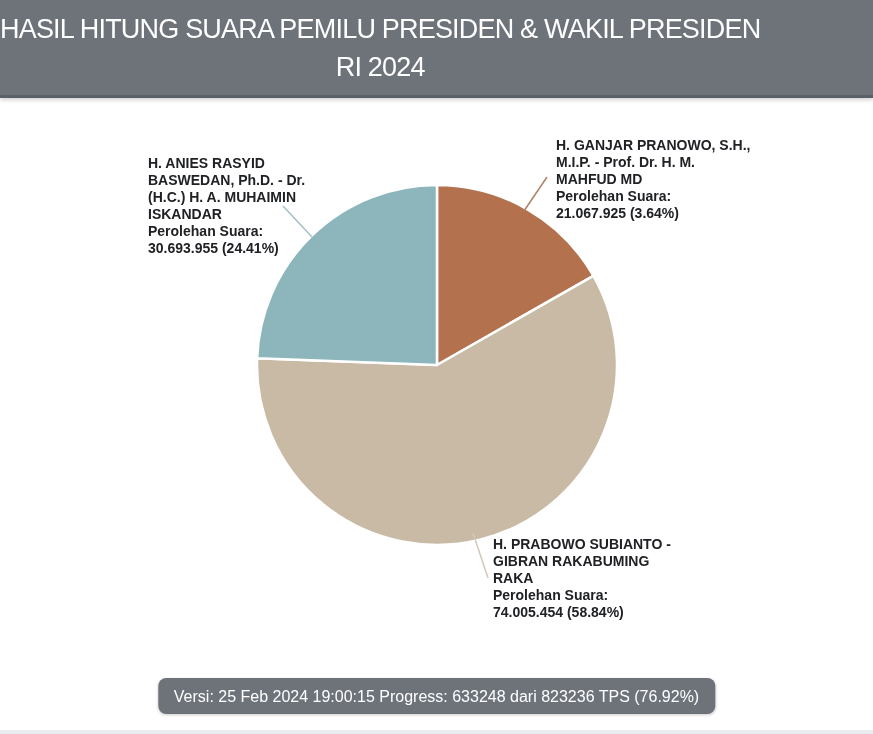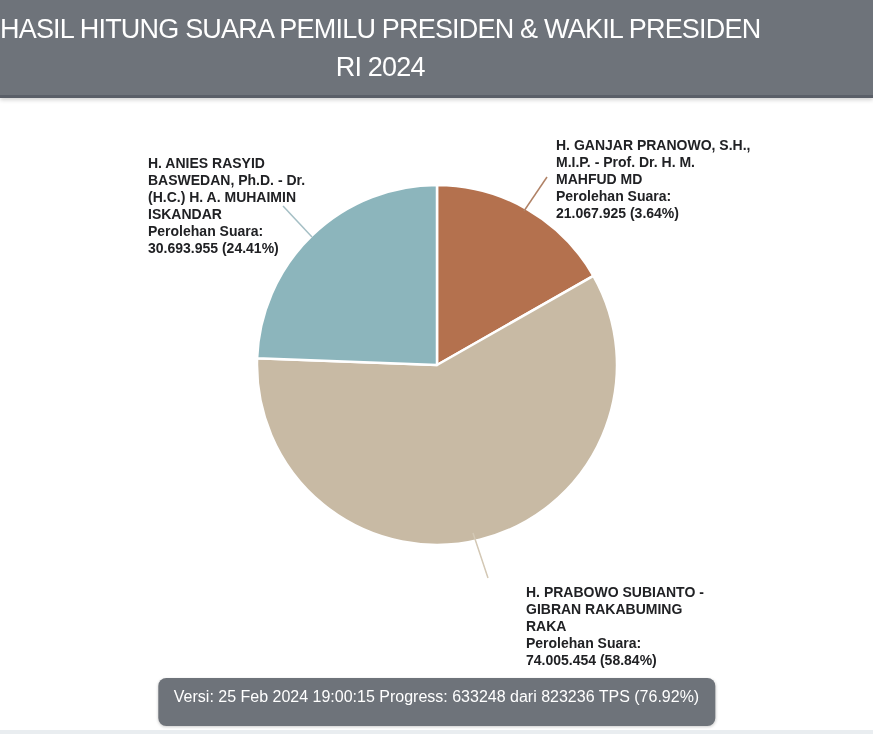--- a/index.html
+++ b/index.html
@@ -40,30 +40,30 @@
   .pie-label {
     position: absolute;
     color: #202124;
     font-size: 14px;
     font-weight: 600;
     line-height: 17px;
     white-space: pre;
   }
   .label-anies   { left: 148px; top: 155px; }
   .label-ganjar  { left: 556px; top: 137px; }
-  .label-prabowo { left: 526px; top: 536px; margin-top: 48px; }
+  .label-prabowo { left: 493px; top: 536px; }
   .status-pill {
     position: absolute;
     top: 678px;
     left: 50%;
     transform: translateX(-50%);
     background: #6e737a;
     border-radius: 8px;
     padding: 0 16px;
-    height: 48px;
+    height: 36px;
     line-height: 38px;
     color: #ffffff;
     font-size: 16px;
     font-weight: 400;
     white-space: nowrap;
     box-shadow: 0 1px 3px rgba(0,0,0,0.2);
   }
   .bottom-strip {
     position: absolute;
     bottom: 0; left: 0;

